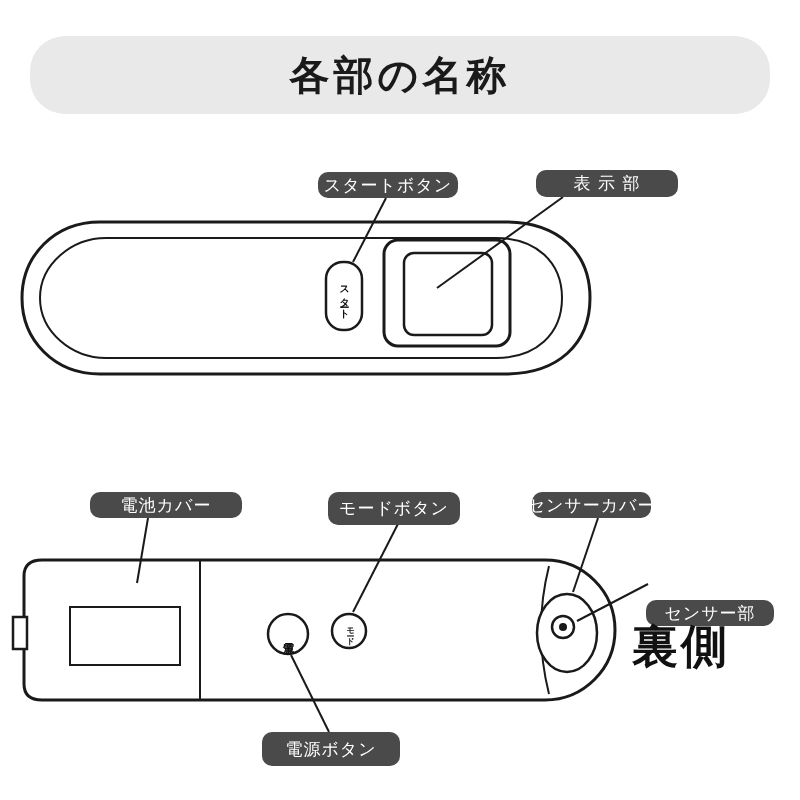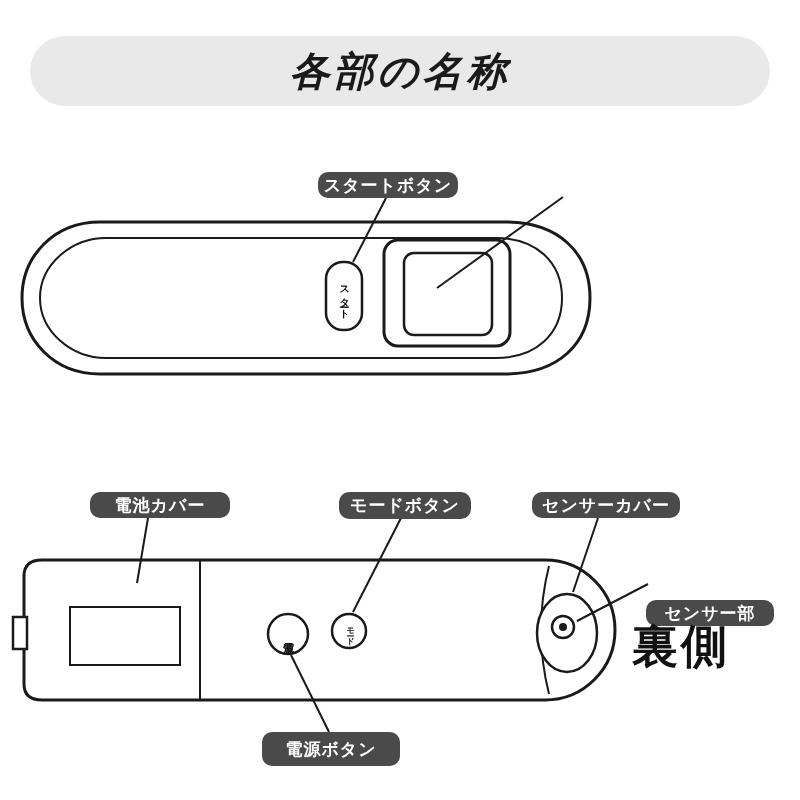--- a/index.html
+++ b/index.html
@@ -2,31 +2,31 @@
 <html><head>
 <meta charset="utf-8">
 <style>
   html,body{margin:0;padding:0;background:#fff;}
   #stage{
     position:relative;width:800px;height:800px;background:#ffffff;overflow:hidden;
     font-family:"DejaVu Sans","Liberation Sans",sans-serif;
   }
   #diagram-svg{position:absolute;left:0;top:0;}
   .banner{
-    position:absolute;left:30px;top:36px;width:740px;height:70px;
+    position:absolute;left:30px;top:36px;width:740px;height:78px;
     background:#e9e9e9;border-radius:35px;
-    display:flex;align-items:center;justify-content:center;font-style:italic;
+    display:flex;align-items:center;justify-content:center;
   }
   .banner-text{
     font-size:40px;font-weight:bold;color:#1a1a1a;letter-spacing:4px;
   }
   .pill{
     position:absolute;background:#4a4a4a;color:#ffffff;border-radius:10px;
     display:flex;align-items:center;justify-content:center;
-    font-size:17px;font-weight:bold;letter-spacing:1px;white-space:nowrap;
+    font-size:17px;font-weight:normal;letter-spacing:1px;white-space:nowrap;
   }
   .side-label{
     position:absolute;font-size:46px;font-weight:bold;color:#111;
     letter-spacing:3px;white-space:nowrap;
   }
   .vtext{
     position:absolute;writing-mode:vertical-rl;text-orientation:upright;
     color:#111;font-weight:bold;display:flex;align-items:center;justify-content:center;
     line-height:1;letter-spacing:0;
   }
@@ -72,25 +72,26 @@
     <line x1="598" y1="518" x2="573" y2="592" stroke="#1a1a1a" stroke-width="2"></line>
     <line x1="648" y1="584" x2="577" y2="621" stroke="#1a1a1a" stroke-width="2"></line>
     <line x1="329" y1="732" x2="291" y2="655" stroke="#1a1a1a" stroke-width="2"></line>
   </svg>
 
   <div class="banner">
     <span class="banner-text">各部の名称</span>
   </div>
 
   <div class="pill" style="left:318px;top:172px;width:140px;height:26px;">スタートボタン</div>
+  <div class="pill" style="left:536px;top:170px;width:142px;height:27px;">表 示 部</div>
   <div class="vtext" style="left:334px;top:266px;width:20px;height:60px;font-size:10px;">スタート</div>
 
-  <div class="pill" style="left:90px;top:492px;width:140px;height:26px;">電池カバー</div>
-  <div class="pill" style="left:339px;top:492px;width:132px;height:27px;">モードボタン</div>
-  <div class="pill" style="left:532px;top:492px;width:148px;height:26px;">センサーカバー</div>
+  <div class="pill" style="left:90px;top:492px;width:152px;height:26px;">電池カバー</div>
+  <div class="pill" style="left:328px;top:492px;width:132px;height:33px;">モードボタン</div>
+  <div class="pill" style="left:532px;top:492px;width:119px;height:26px;">センサーカバー</div>
   <div class="pill" style="left:646px;top:567px;width:128px;height:26px;margin-top:33px;">センサー部</div>
   <div class="pill" style="left:262px;top:732px;width:138px;height:34px;">電源ボタン</div>
   <div class="side-label" style="left:632px;top:616px;text-align:right;">裏側</div>
 
   <div class="vtext" style="left:280px;top:615px;width:16px;height:38px;font-size:11px;">電源</div>
   <div class="vtext" style="left:343px;top:615px;width:13px;height:32px;font-size:8px;">モード</div>
 
 </div>
 
 </body></html>

